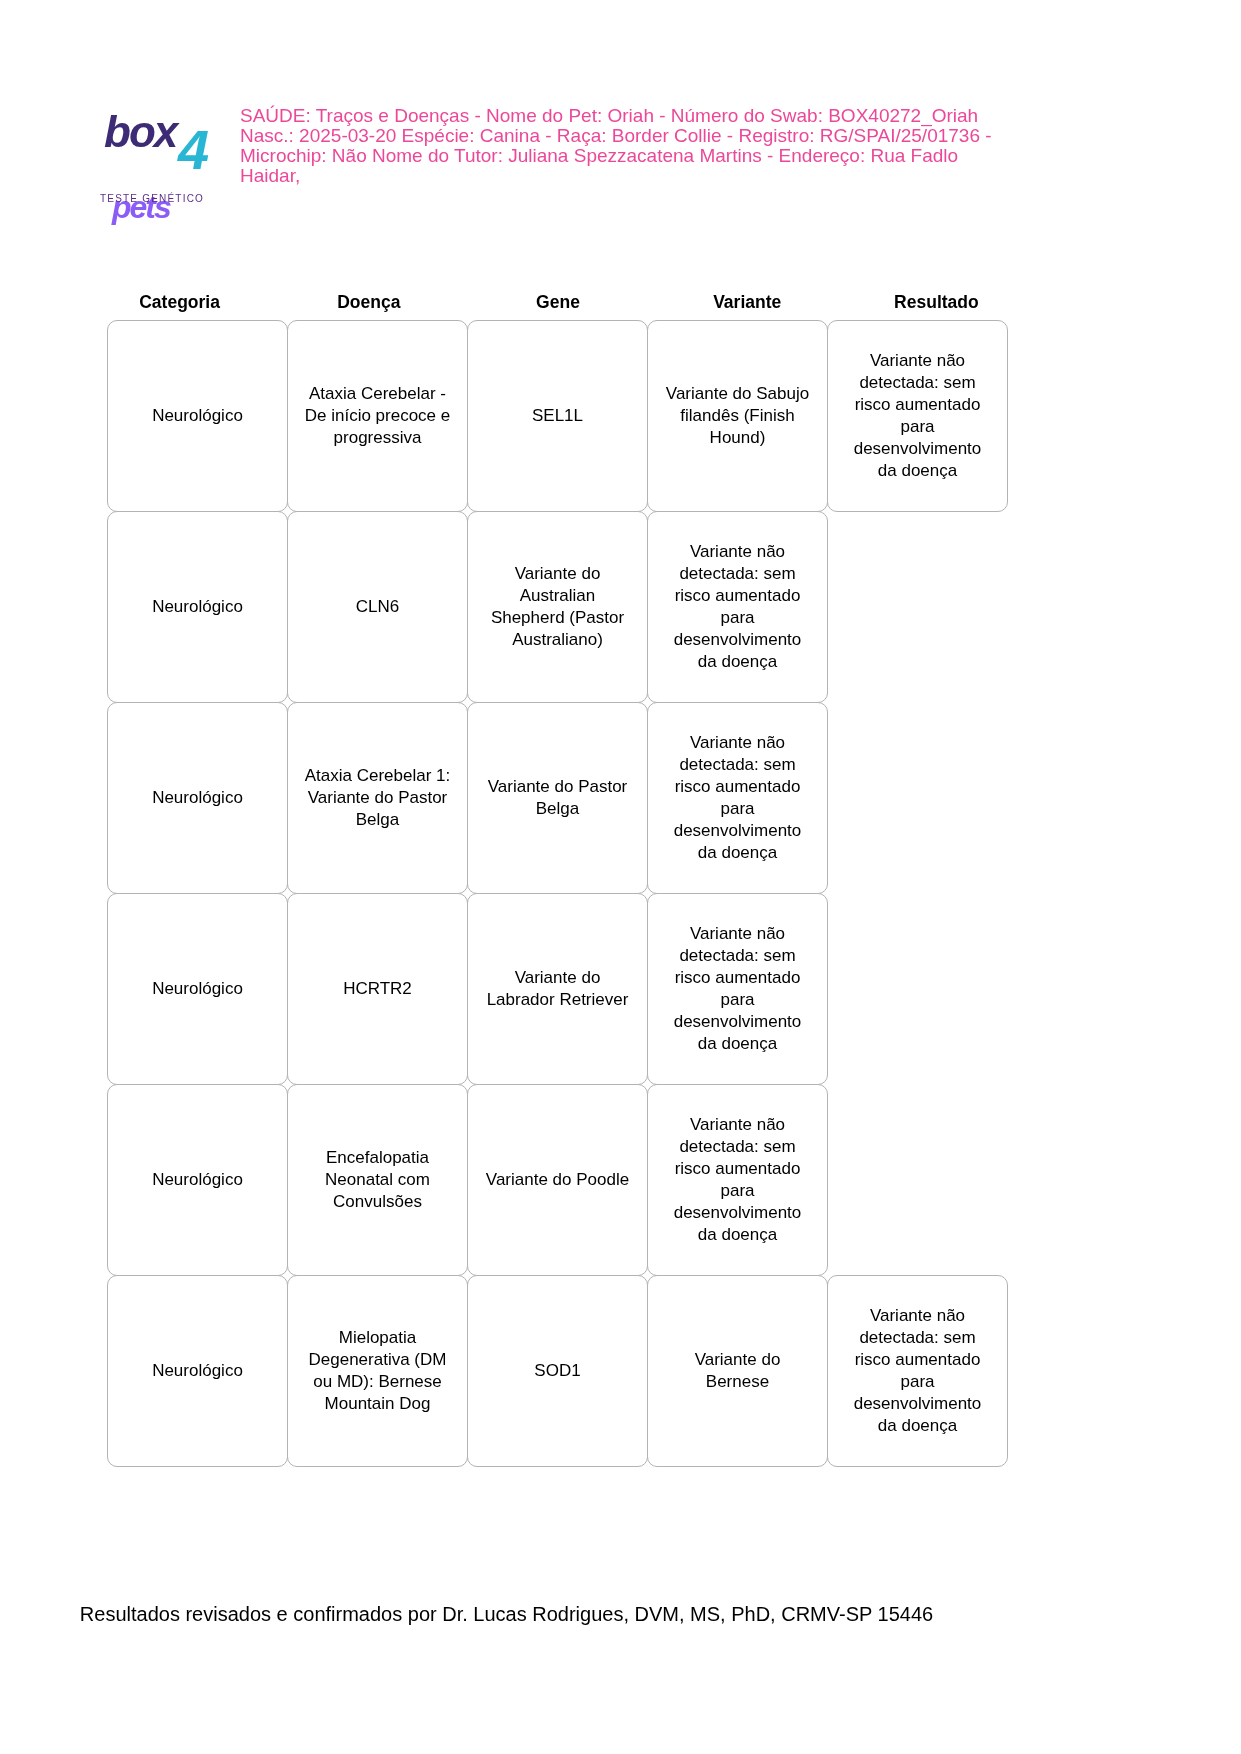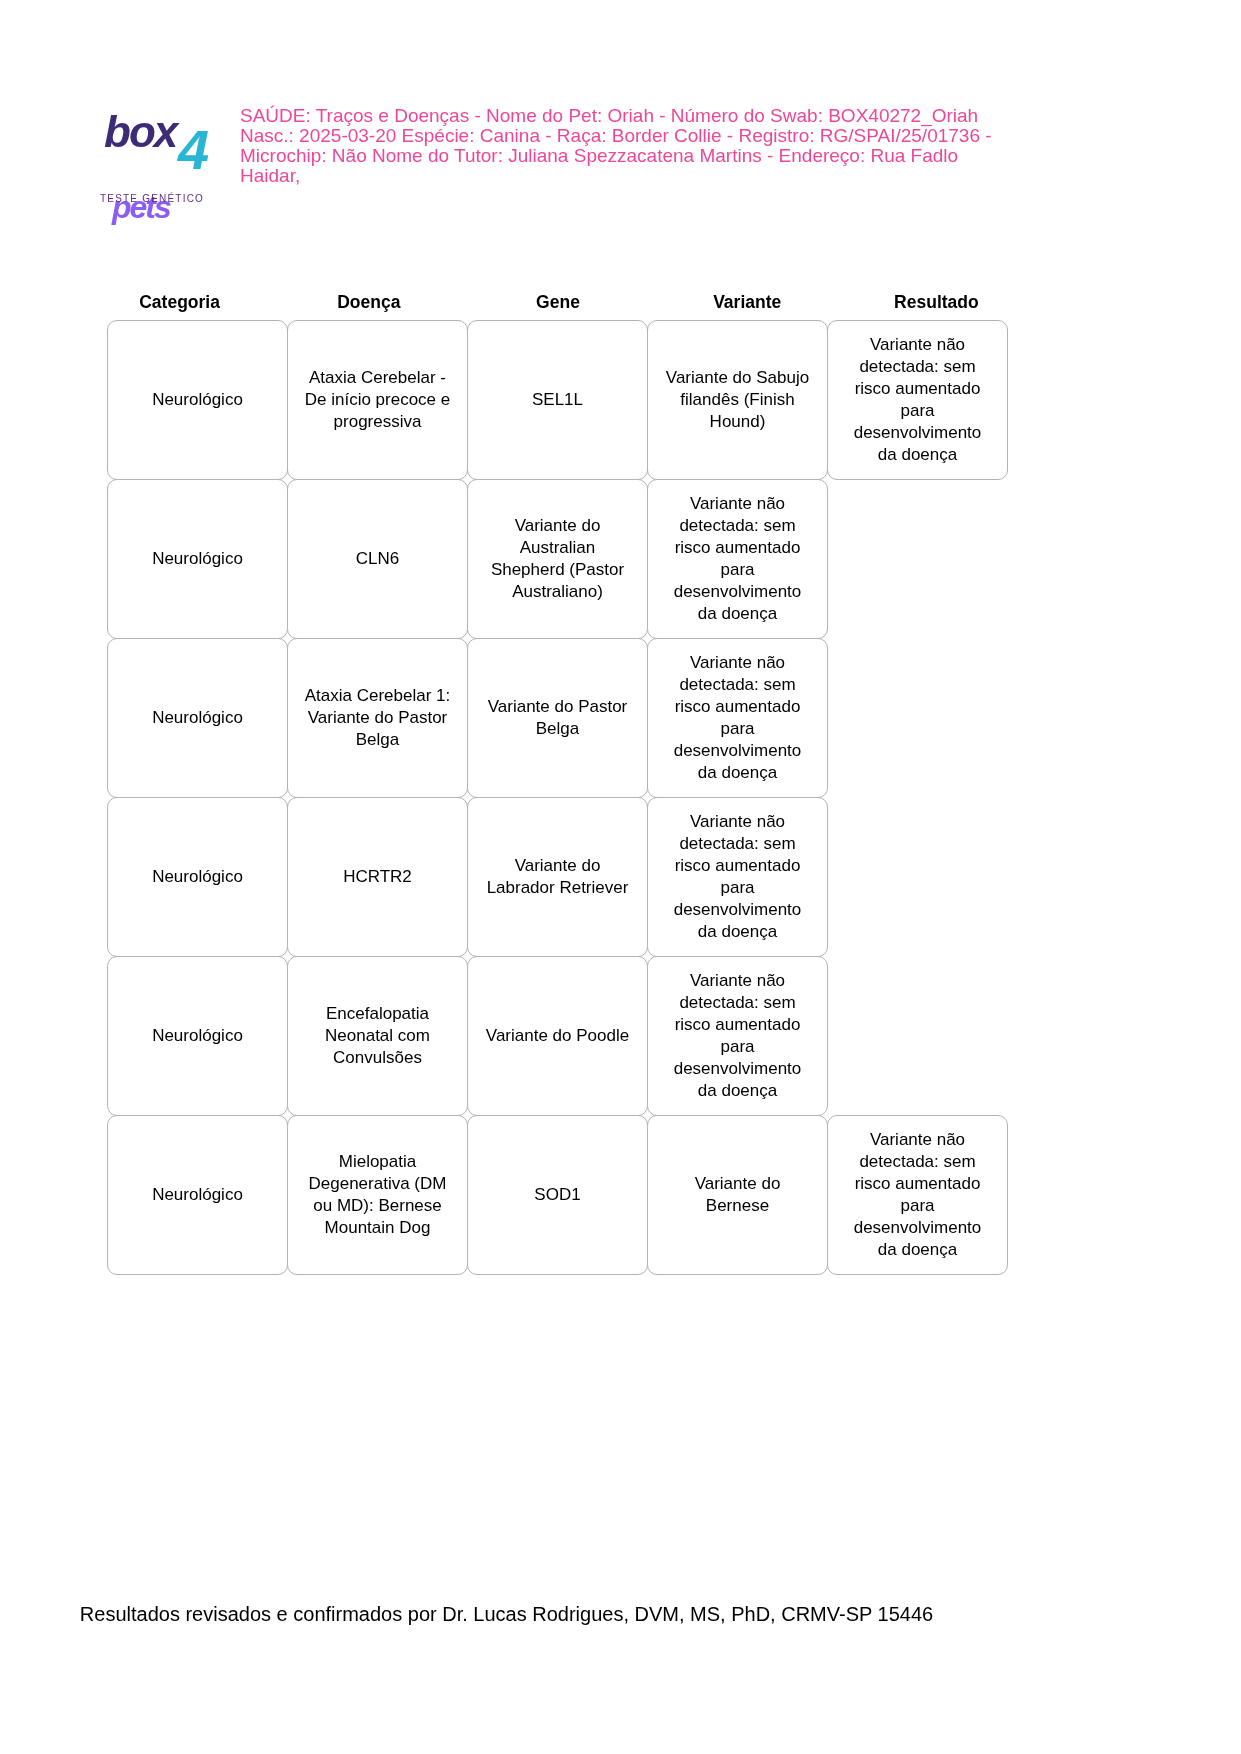--- a/index.html
+++ b/index.html
@@ -44,21 +44,21 @@
   
   .results-table { position:absolute; left:107px; top:292px; width:902px; }
   .thead { display:flex; margin-bottom:7px;gap:44px; }
   .th {
     width:180px; margin-left:0;
     text-align:center; font-weight:bold; font-size:17.5px;
   }
   .trow { display:flex; }
   .trow + .trow { margin-top:-1px; }
   .tcell {
-    width:181px; height:160px;
+    width:181px; height:192px;
     margin-left:-1px;
     border:1px solid #b3b3b3;
     border-radius:10px;
     background:#fff;
     display:flex; align-items:center; justify-content:center;
     text-align:center;
     font-size:17px; line-height:22px;
     padding:4px 14px;
   }
   .trow .tcell:first-child { margin-left:0; }

